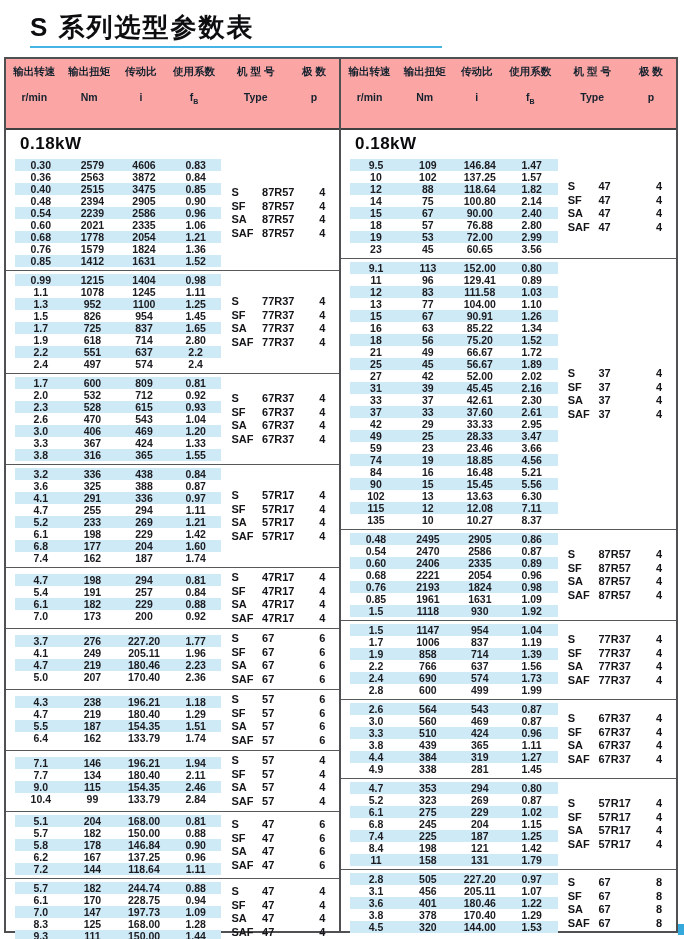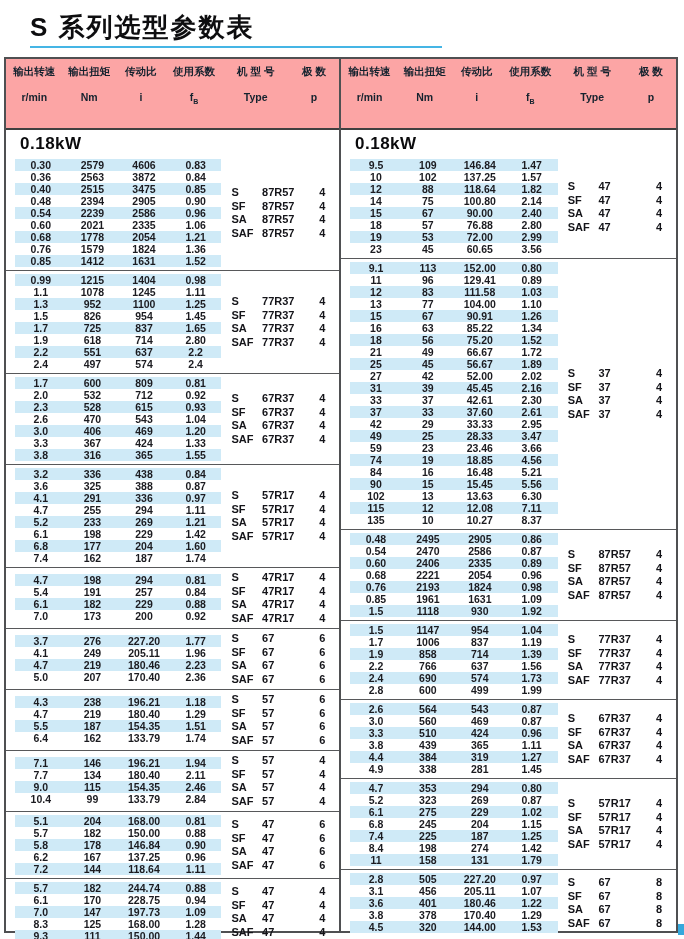--- a/index.html
+++ b/index.html
@@ -1190,21 +1190,21 @@
               </div>
               <div class="row striped">
                 <div class="cell">7.4</div>
                 <div class="cell">225</div>
                 <div class="cell">187</div>
                 <div class="cell">1.25</div>
               </div>
               <div class="row">
                 <div class="cell">8.4</div>
                 <div class="cell">198</div>
-                <div class="cell">274</div>
+                <div class="cell">121</div>
                 <div class="cell">1.42</div>
               </div>
               <div class="row striped">
                 <div class="cell">11</div>
                 <div class="cell">158</div>
                 <div class="cell">131</div>
                 <div class="cell">1.79</div>
               </div>
             </div>
             <div class="types">

